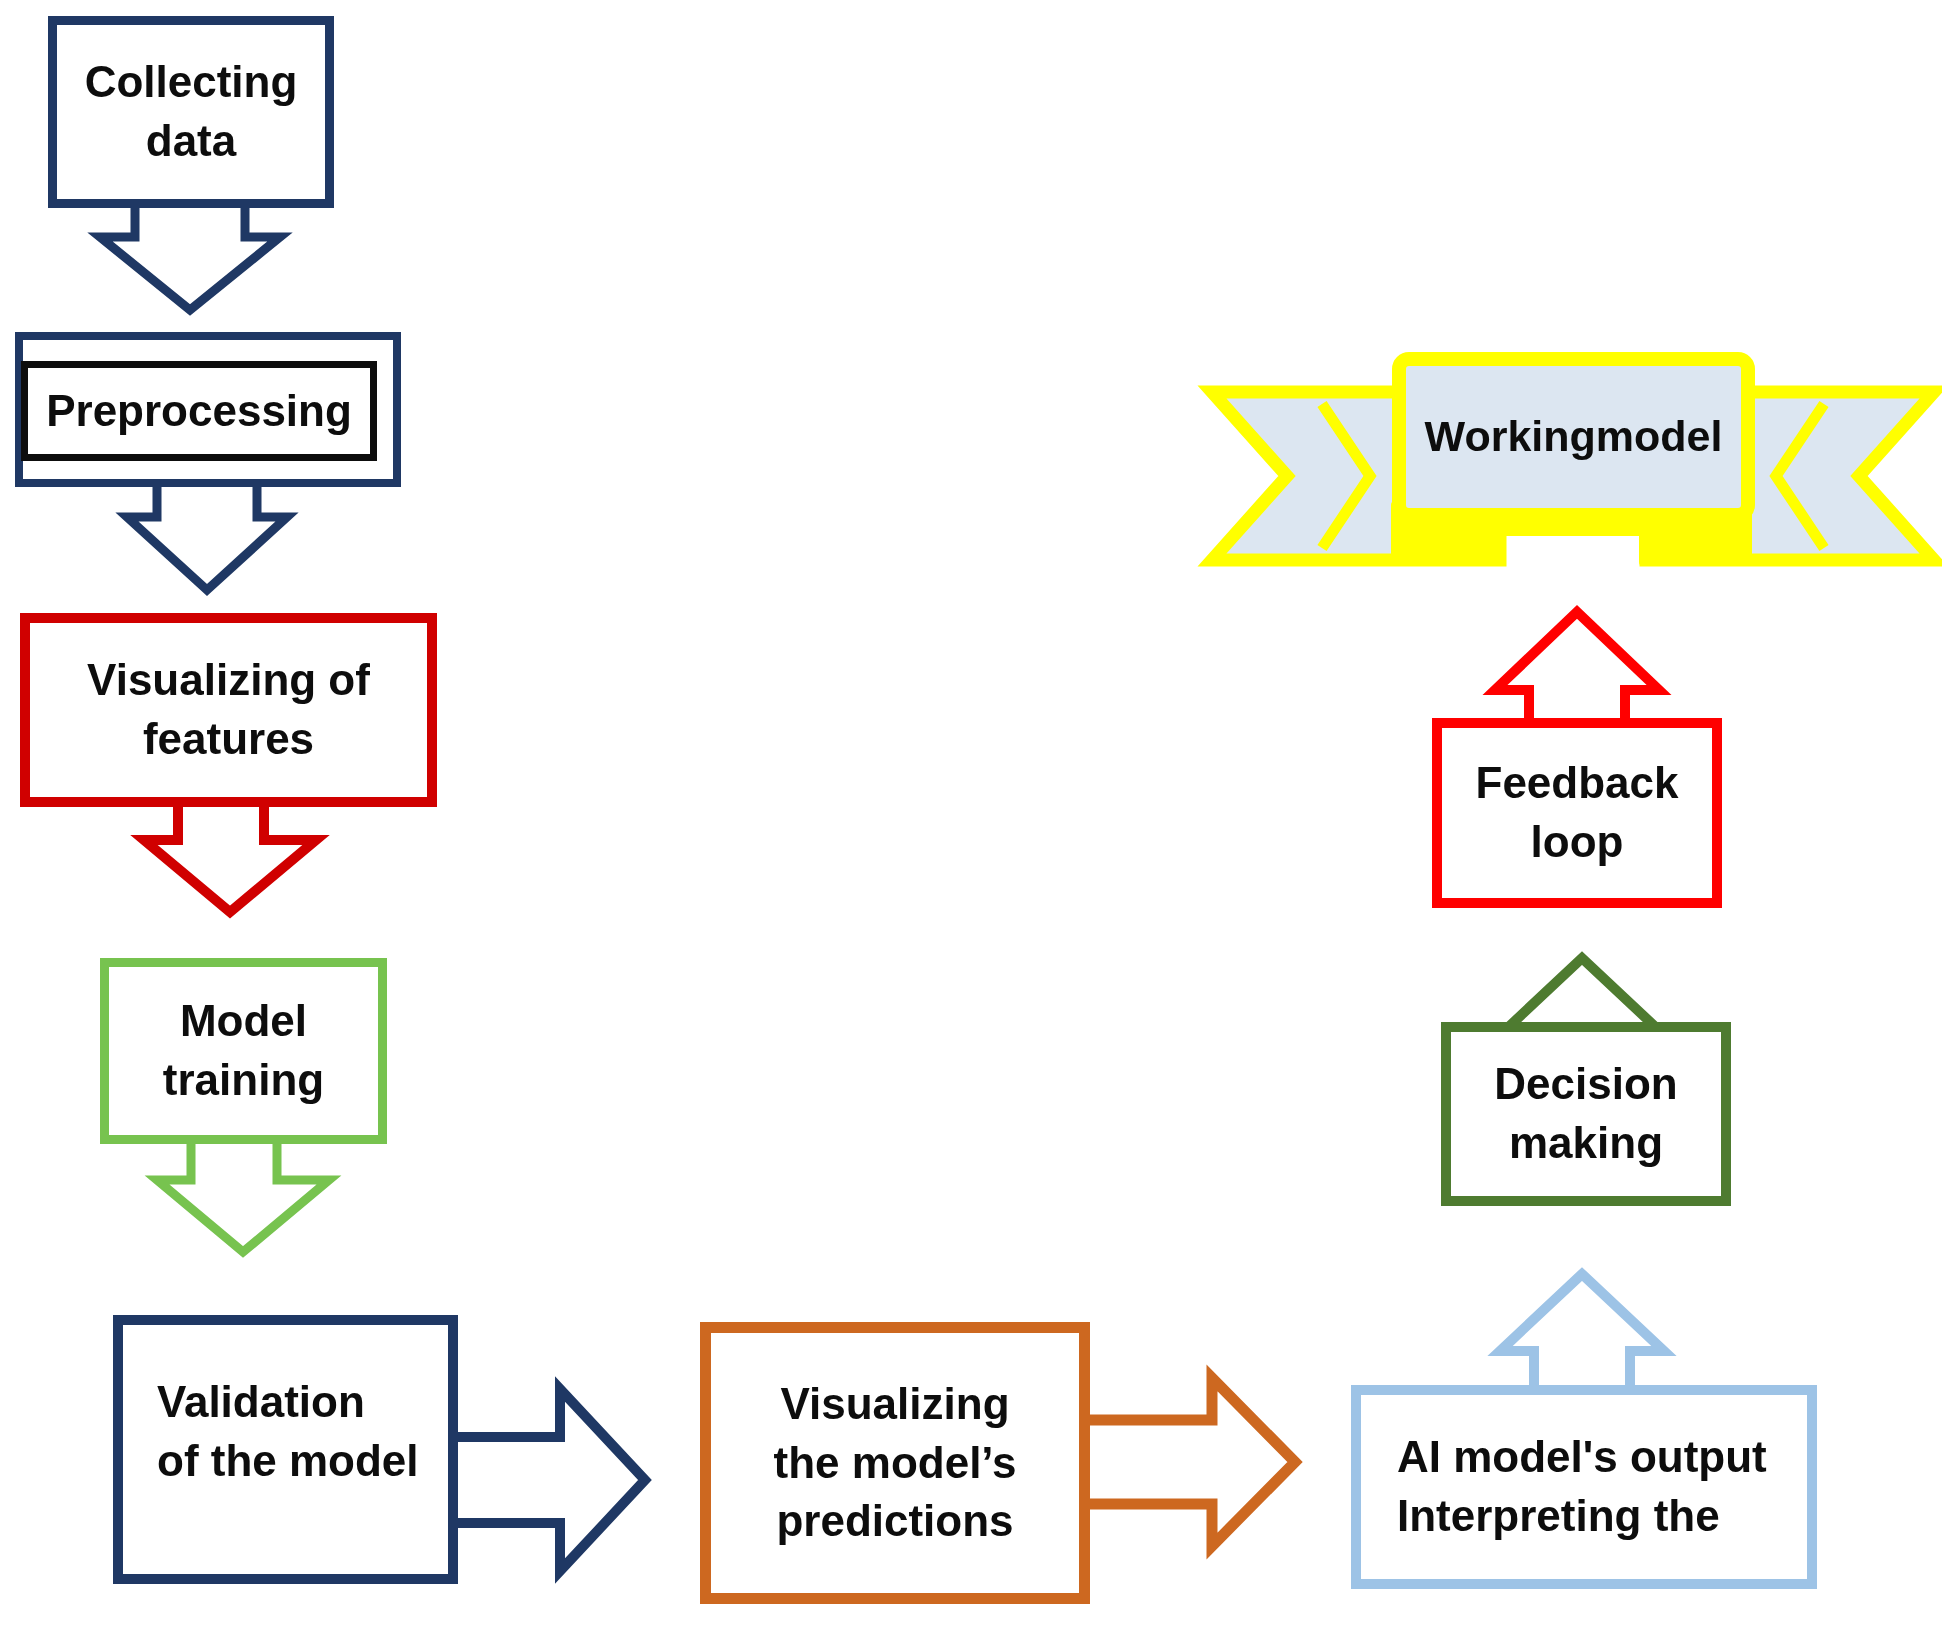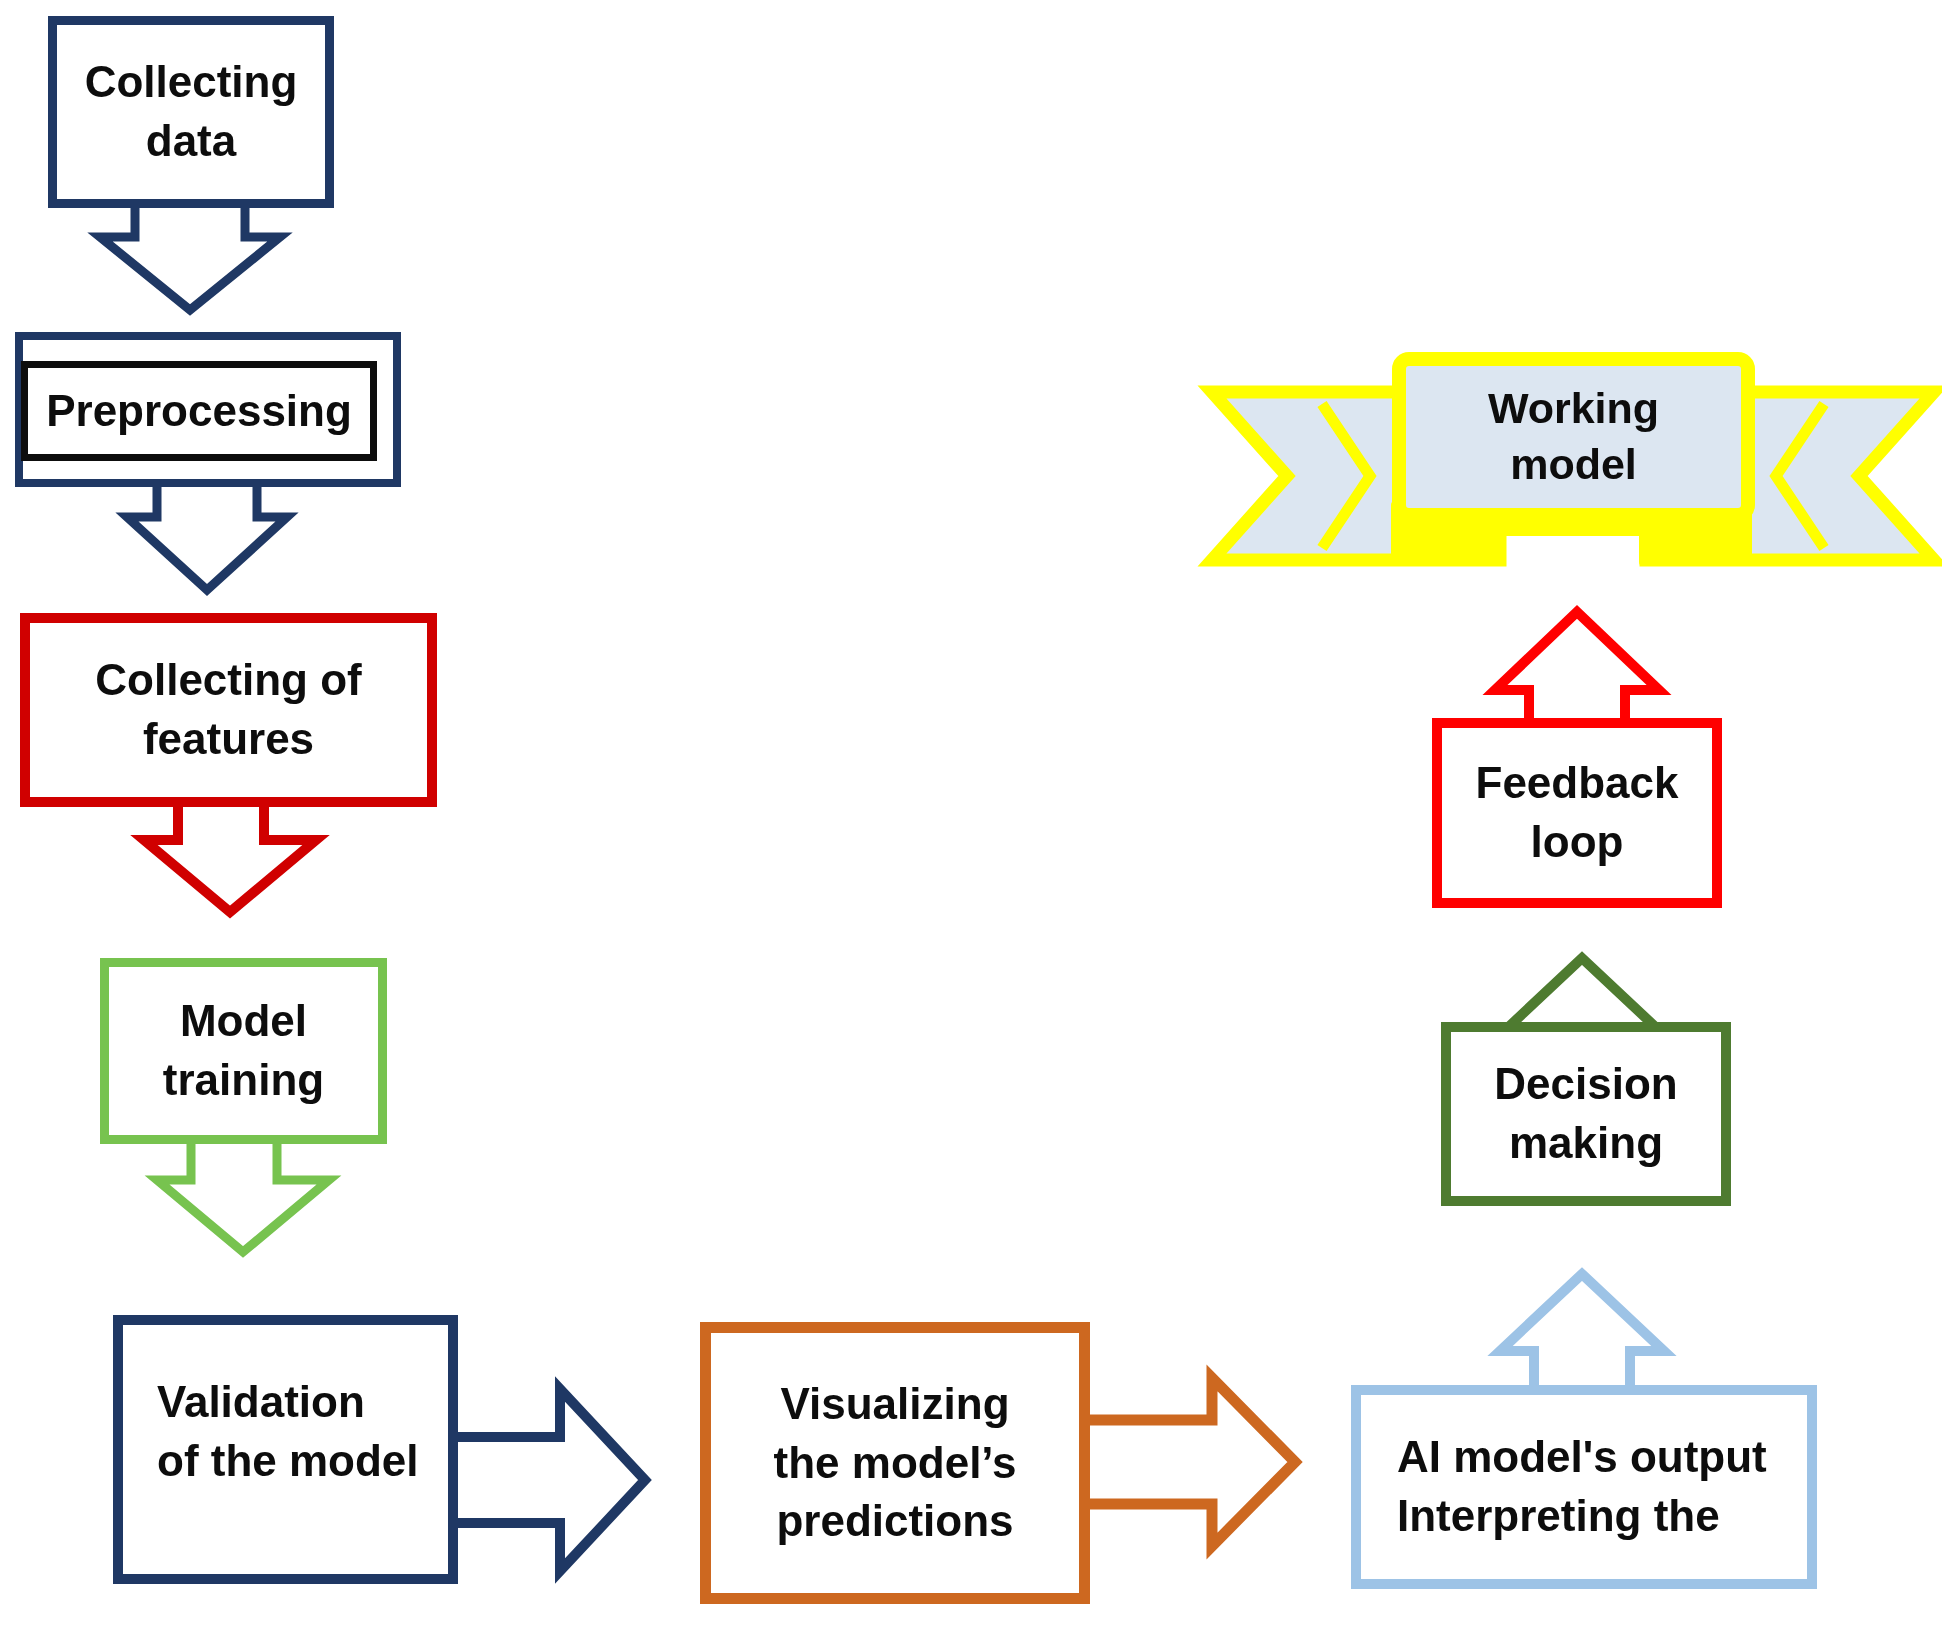--- a/index.html
+++ b/index.html
@@ -23,21 +23,21 @@
     text-align:center;
     font-weight:bold;
     font-size:44px;
     line-height:1.34;
     color:#0d0d0d;
   }
   .box span{display:block;}
   .left-text{align-items:flex-start;text-align:left;}
   .ribbon-label{
     position:absolute;
-    display:flex;flex-direction:column;justify-content:center;align-items:center;
+    display:flex;flex-direction:row;justify-content:center;align-items:center;
     text-align:center;font-weight:bold;font-size:43px;line-height:1.3;color:#0d0d0d;
     background:transparent;
   }
 </style>
 </head>
 <body>
 
 <div class="canvas">
 
   <svg class="layer" viewBox="0 0 1942 1625">
@@ -68,21 +68,21 @@
     <span>Collecting</span>
     <span>data</span>
   </div>
 
   <div class="box" style="left: 15px; top: 332px; width: 386px; height: 155px; border-width: 8px; border-color: rgb(31, 56, 100);"></div>
   <div class="box" style="left: 21px; top: 361px; width: 356px; height: 100px; border-width: 7px; border-color: rgb(13, 13, 13);">
     <span>Preprocessing</span>
   </div>
 
   <div class="box" style="left: 20px; top: 613px; width: 417px; height: 194px; border-width: 10px; border-color: rgb(208, 0, 0);">
-    <span>Collecting of</span>
+    <span>Visualizing of</span>
     <span>features</span>
   </div>
 
   <div class="box" style="left: 100px; top: 958px; width: 287px; height: 186px; border-width: 9px; border-color: rgb(119, 195, 79);">
     <span>Model</span>
     <span>training</span>
   </div>
 
   <div class="box left-text" style="left: 113px; top: 1315px; width: 345px; height: 269px; border-width: 10px; justify-content: flex-start; padding: 48px 0px 0px 34px; border-color: rgb(31, 56, 100);">
     <span>Validation</span>

